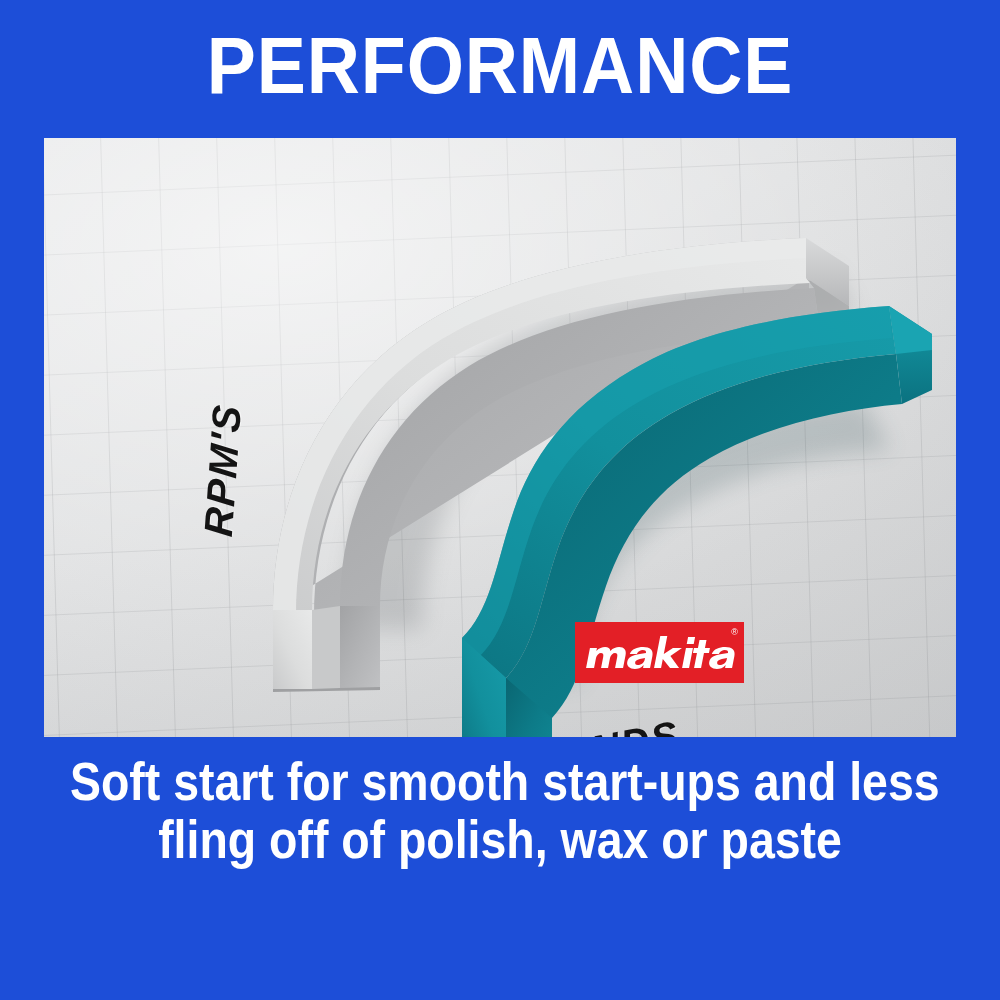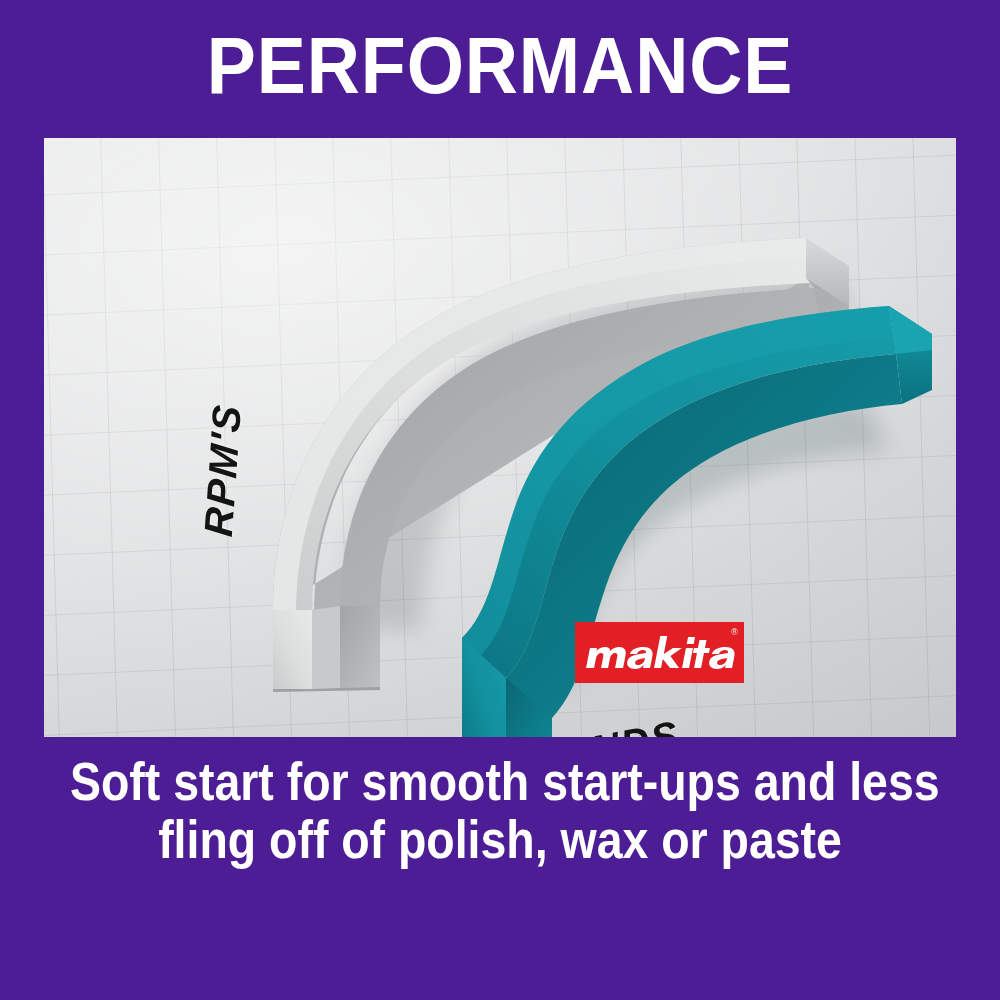--- a/index.html
+++ b/index.html
@@ -11,21 +11,21 @@
     width: 1000px;
     height: 1000px;
     overflow: hidden;
     font-family: "Liberation Sans", sans-serif;
   }
 
   #poster {
     position: relative;
     width: 1000px;
     height: 1000px;
-    background: #4c1d95;
+    background: #1d4ed8;
   }
 
   
   #headline {
     position: absolute;
     left: 0;
     top: 22px;
     width: 1000px;
     text-align: center;
     color: #ffffff;

